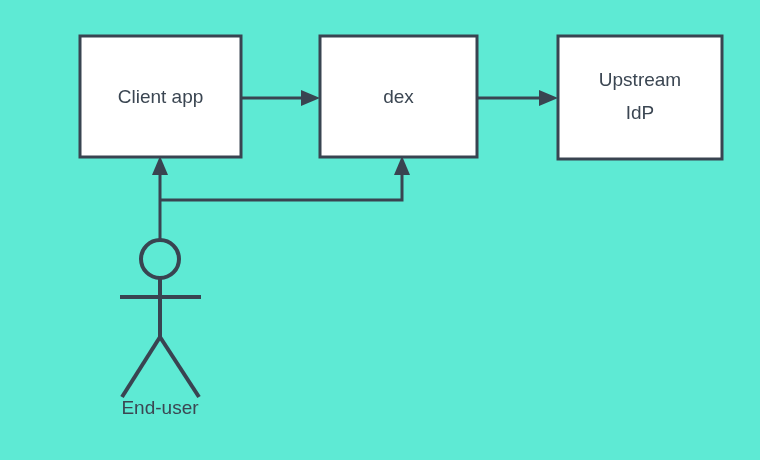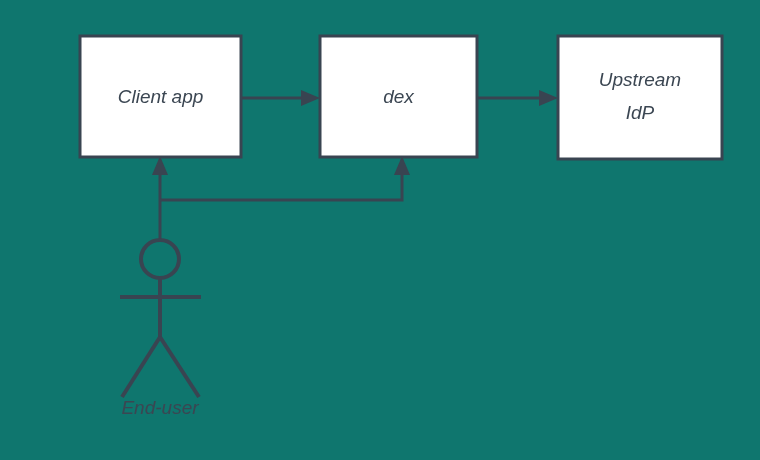--- a/index.html
+++ b/index.html
@@ -7,23 +7,22 @@
     padding: 0;
     background: #ffffff;
   }
   body {
     font-family: "Liberation Sans", sans-serif;
   }
   #canvas {
     position: relative;
     width: 760px;
     height: 460px;
-    background: #0f766e;
+    background: #5eead4;
     overflow: hidden;
-    font-style: italic;
   }
   #diagram-svg {
     position: absolute;
     left: 0;
     top: 0;
     width: 760px;
     height: 460px;
     display: block;
   }
   .node-box {

